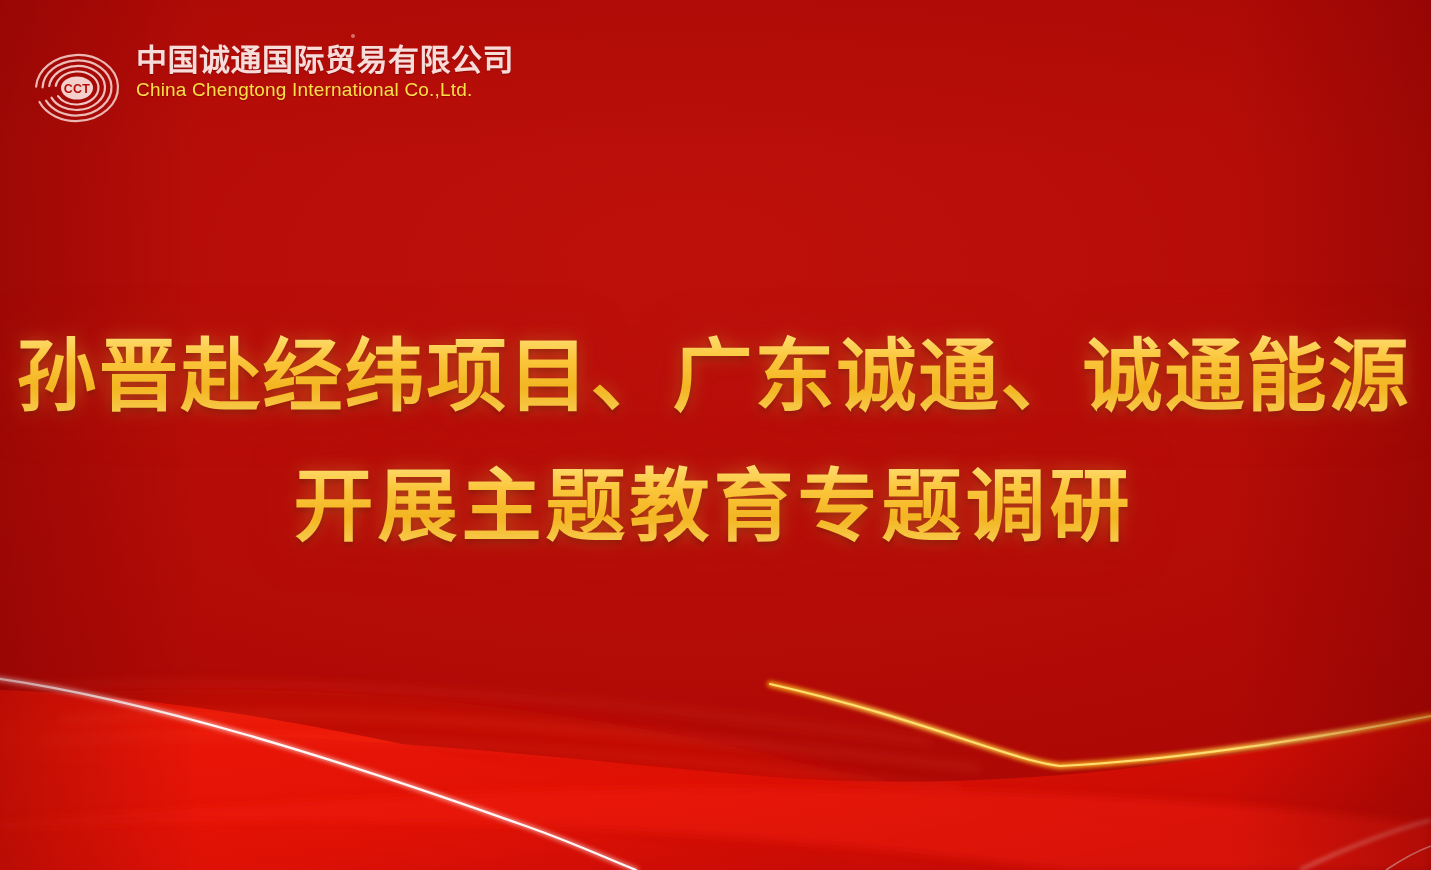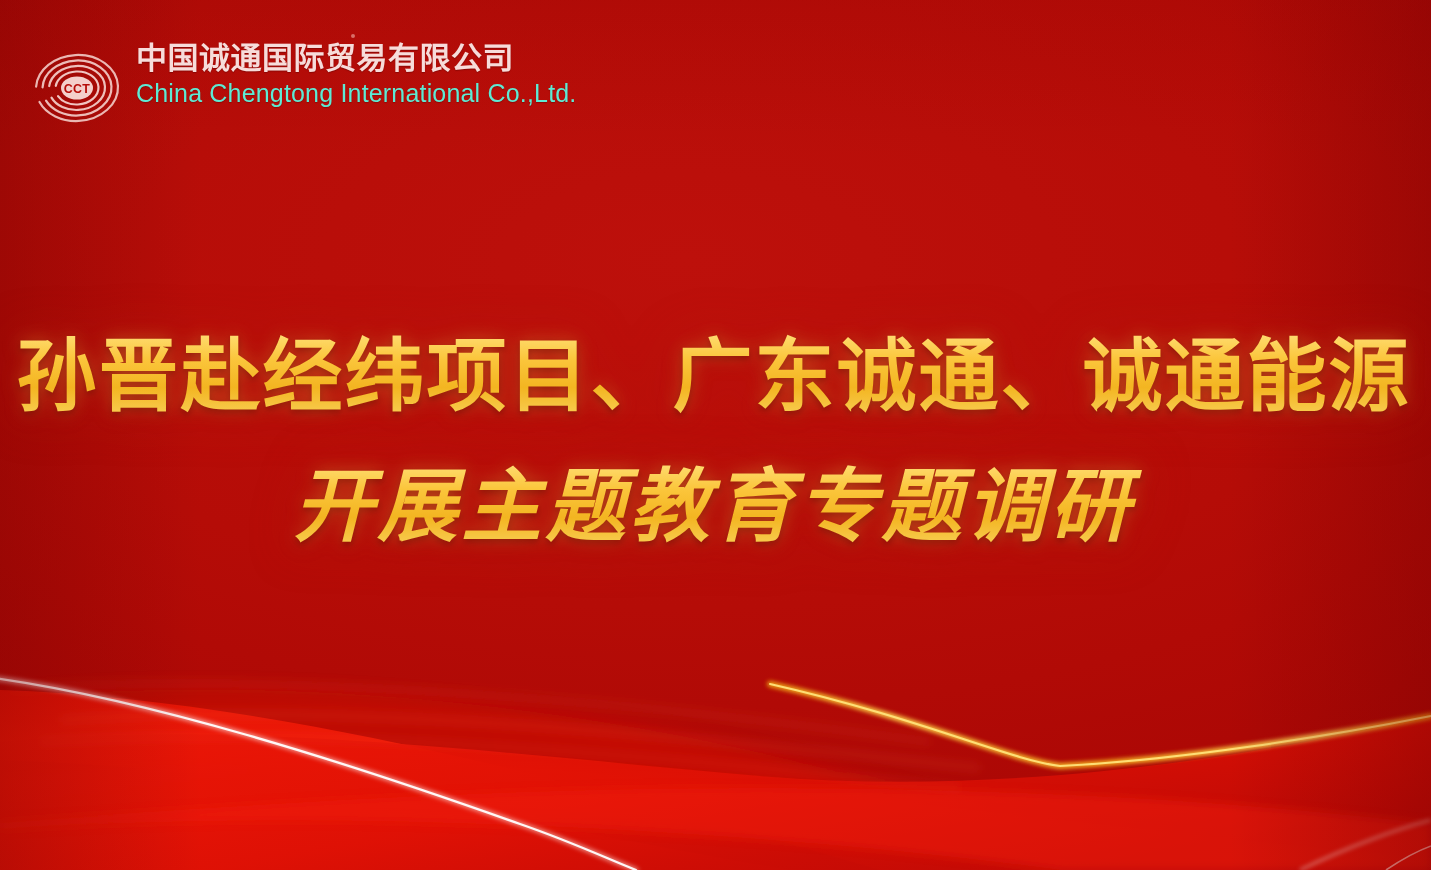--- a/index.html
+++ b/index.html
@@ -64,30 +64,30 @@
     flex: 0 0 auto;
   }
   #logo-mark svg { display: block; }
   #logo-text { display: flex; flex-direction: column; gap: 3px; }
   #logo-cn {
     font-size: 31px;
     line-height: 1.02;
     font-weight: 700;
     letter-spacing: .5px;
     color: #f7dcda;
-    font-family: Liberation Mono, monospace;
+    font-family: Liberation Sans, sans-serif;
     white-space: nowrap;
     text-shadow: 0 1px 1px rgba(90,0,0,.45);
   }
   #logo-en {
-    font-size: 25px;
+    font-size: 19px;
     line-height: 1.05;
     font-weight: 400;
     letter-spacing: .18px;
-    color: #5eead4;
+    color: #fde047;
     white-space: nowrap;
     font-family: "Liberation Sans", sans-serif;
     text-shadow: 0 1px 1px rgba(90,0,0,.4);
   }
 
   
   #headline {
     position: absolute;
     left: 0;
     right: 4px;
@@ -112,21 +112,21 @@
         #f8cd52 80%,
         #e9a617 100%);
     -webkit-background-clip: text;
     background-clip: text;
     -webkit-text-fill-color: transparent;
     filter:
       drop-shadow(0 0 9px rgba(255,170,60,.42))
       drop-shadow(0 3px 3px rgba(110,2,2,.72))
       drop-shadow(0 0 22px rgba(180,20,10,.55));
   }
-  .hl-line-2 { letter-spacing: 4px; font-style: italic; }
+  .hl-line-2 { letter-spacing: 4px; }
 </style>
 </head>
 <body>
 
 <div id="stage">
 
   <div id="bg-base"></div>
 
   <div id="bg-wave">
     <svg viewBox="0 0 1431 870" preserveAspectRatio="none" xmlns="http://www.w3.org/2000/svg">

